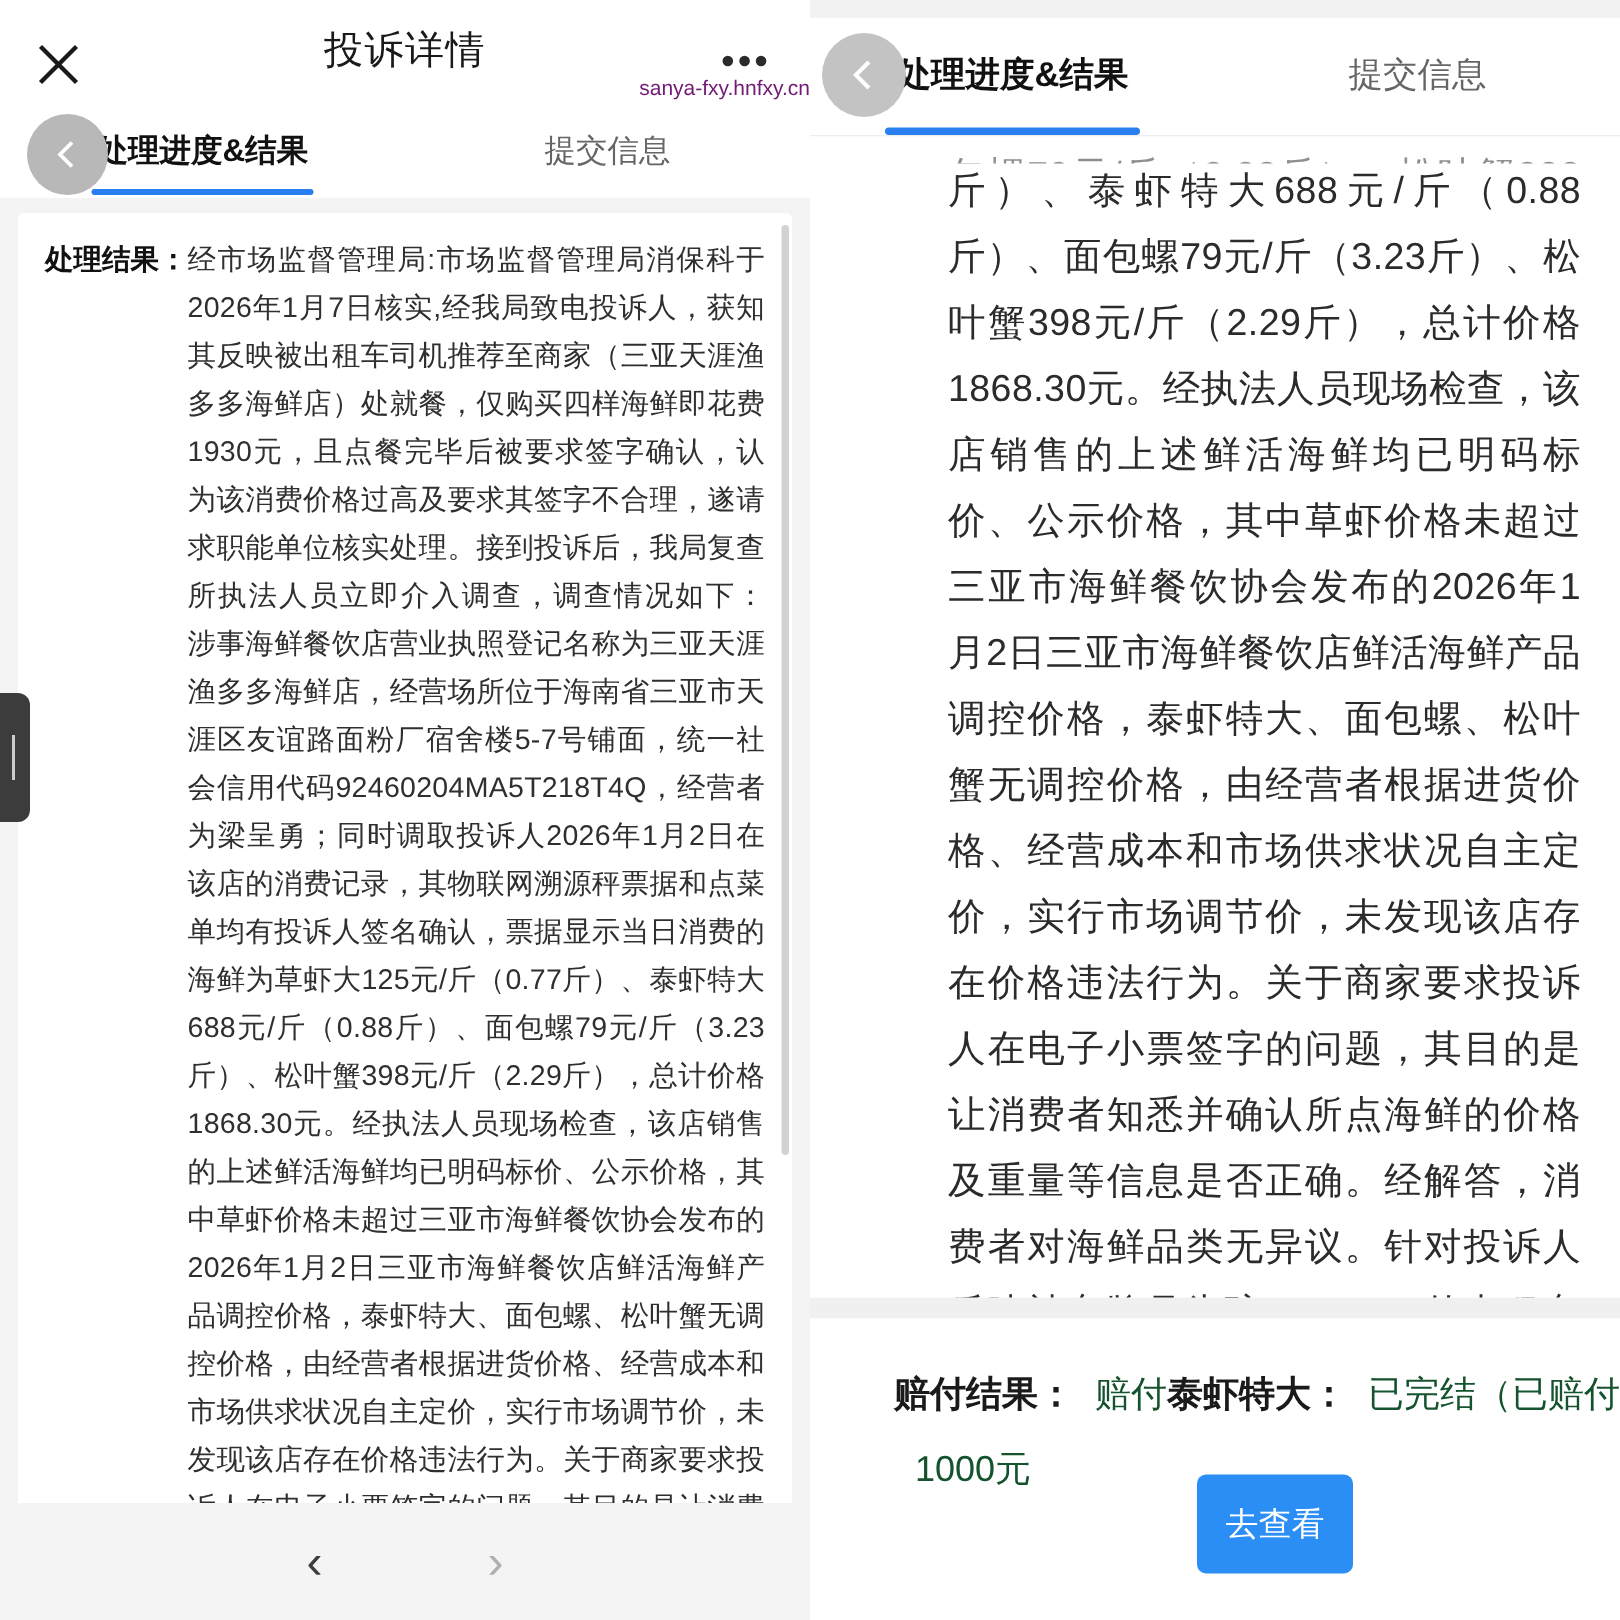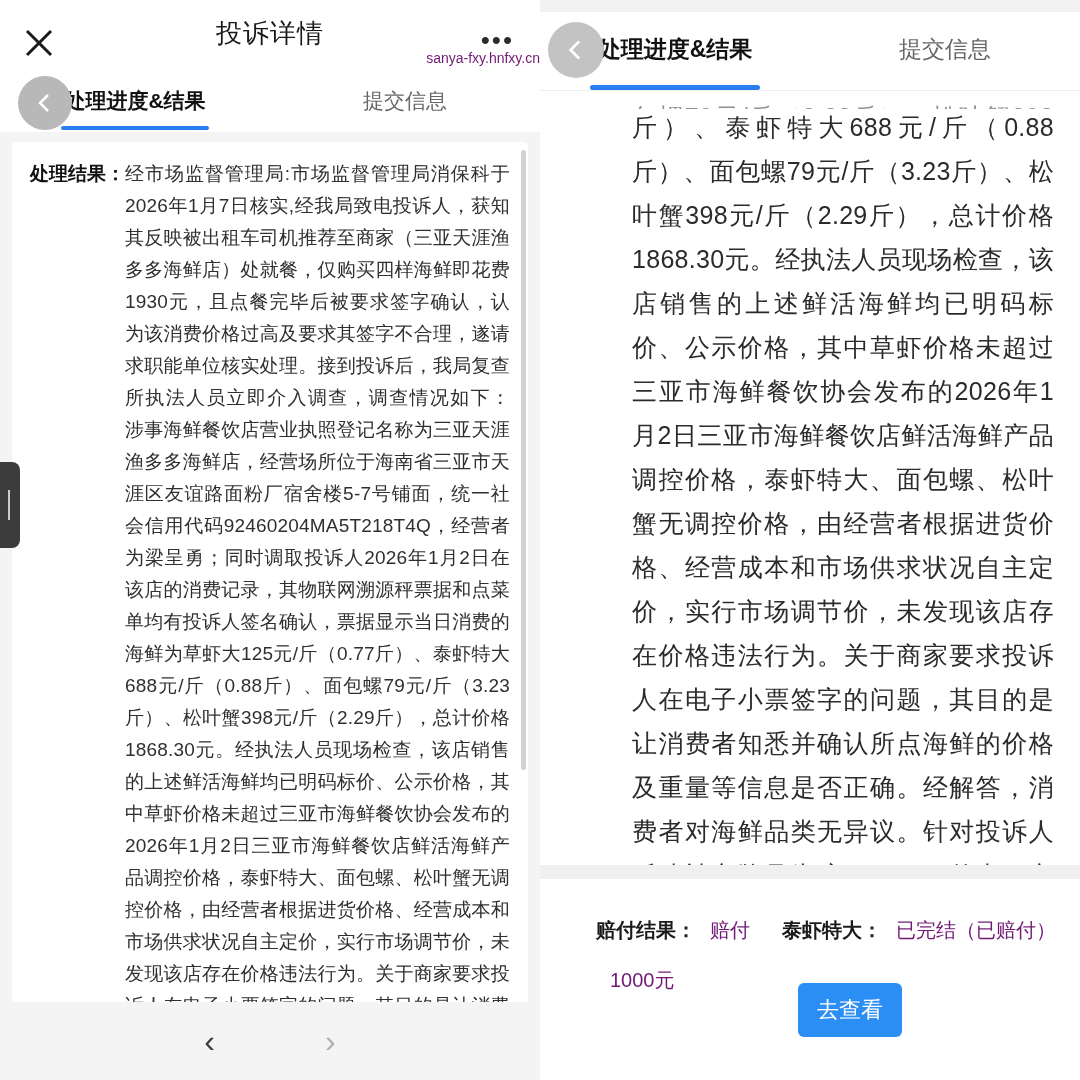--- a/index.html
+++ b/index.html
@@ -304,40 +304,40 @@
   }
   .r-footer {
     position: relative;
     background: #ffffff;
     height: 186px;
     padding: 26px 24px 0 56px;
   }
   .r-frow {
     display: flex;
     align-items: flex-end;
-    font-size: 20px;
+    font-size: 24px;
     line-height: 50px;
     color: #1a1a1a;
   }
   .r-frow .k {
     font-weight: bold;
     white-space: nowrap;
   }
   .r-frow .v {
     margin-left: 14px;
-    color: #701a75;
+    color: #14532d;
     white-space: nowrap;
   }
   .r-frow .spacer { width: 66px; }
   .r-btn {
     position: absolute;
     right: 178px;
     top: 104px;
     width: 104px;
-    height: 54px;
+    height: 66px;
     background: #2a8ef5;
     color: #ffffff;
     font-size: 22px;
     border: none;
     border-radius: 6px;
     cursor: pointer;
   }
 </style>
 </head>
 <body>

